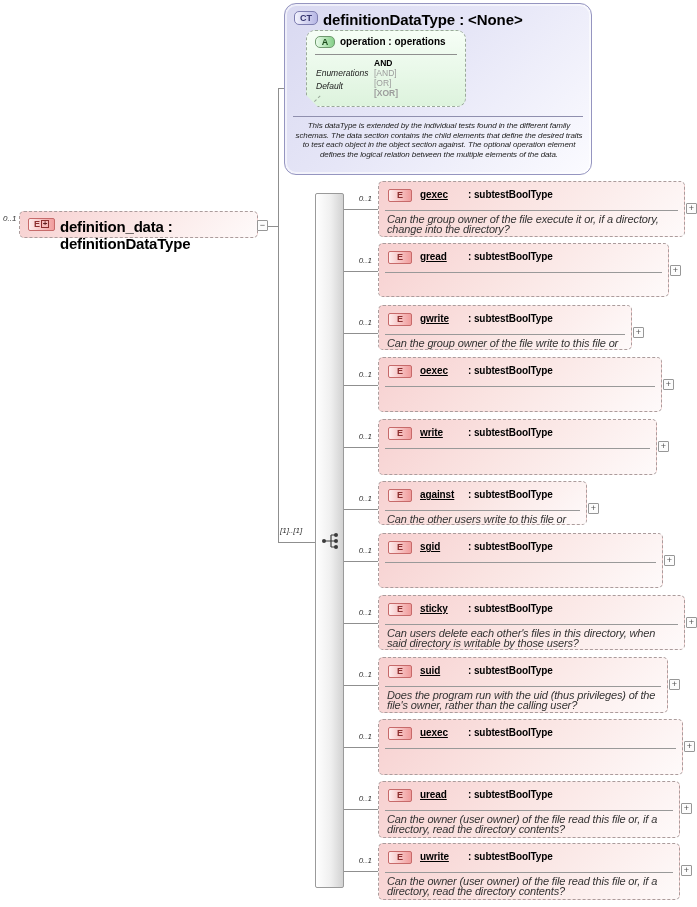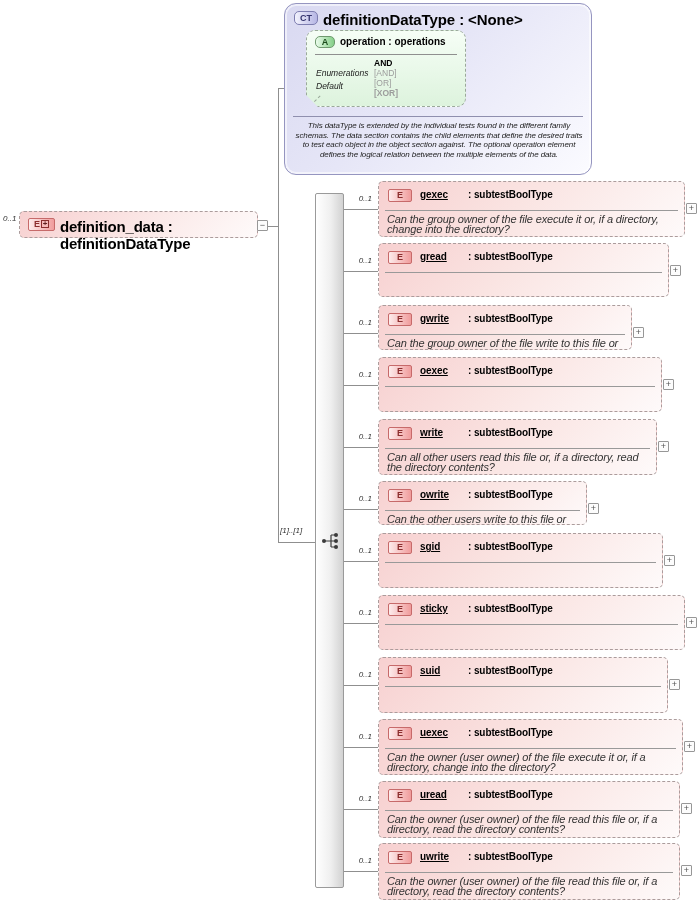--- a/index.html
+++ b/index.html
@@ -164,28 +164,27 @@
         <div class="el-sep"></div>
       </div>
       <div class="toggle" style="left:663px;top:379px;">+</div>
       <div class="hline" style="left:344px;top:447px;width:34px;"></div>
       <div class="card right" style="left:344px;top:432px;">0..1</div>
       <div class="el-box" style="left:378px;top:419px;width:279px;height:56px;">
         <div class="e-icon">E</div>
         <div class="el-name">write</div>
         <div class="el-type">: subtestBoolType</div>
         <div class="el-sep"></div>
-        <div class="el-desc">Can all other users read this file or, if a directory, read the directory contents?</div>
       </div>
       <div class="toggle" style="left:658px;top:441px;">+</div>
       <div class="hline" style="left:344px;top:509px;width:34px;"></div>
       <div class="card right" style="left:344px;top:494px;">0..1</div>
       <div class="el-box" style="left:378px;top:481px;width:209px;height:44px;">
         <div class="e-icon">E</div>
-        <div class="el-name">owrite</div>
+        <div class="el-name">against</div>
         <div class="el-type">: subtestBoolType</div>
         <div class="el-sep"></div>
         <div class="el-desc">Can the other users write to this file or directory?</div>
       </div>
       <div class="toggle" style="left:588px;top:503px;">+</div>
       <div class="hline" style="left:344px;top:561px;width:34px;"></div>
       <div class="card right" style="left:344px;top:546px;">0..1</div>
       <div class="el-box" style="left:378px;top:533px;width:285px;height:55px;">
         <div class="e-icon">E</div>
         <div class="el-name">sgid</div>
@@ -193,39 +192,40 @@
         <div class="el-sep"></div>
       </div>
       <div class="toggle" style="left:664px;top:555px;">+</div>
       <div class="hline" style="left:344px;top:623px;width:34px;"></div>
       <div class="card right" style="left:344px;top:608px;">0..1</div>
       <div class="el-box" style="left:378px;top:595px;width:307px;height:55px;">
         <div class="e-icon">E</div>
         <div class="el-name">sticky</div>
         <div class="el-type">: subtestBoolType</div>
         <div class="el-sep"></div>
+        <div class="el-desc">Can users delete each other's files in this directory, when said directory is writable by those users?</div>
       </div>
       <div class="toggle" style="left:686px;top:617px;">+</div>
       <div class="hline" style="left:344px;top:685px;width:34px;"></div>
       <div class="card right" style="left:344px;top:670px;">0..1</div>
       <div class="el-box" style="left:378px;top:657px;width:290px;height:56px;">
         <div class="e-icon">E</div>
         <div class="el-name">suid</div>
         <div class="el-type">: subtestBoolType</div>
         <div class="el-sep"></div>
+        <div class="el-desc">Does the program run with the uid (thus privileges) of the file's owner, rather than the calling user?</div>
       </div>
       <div class="toggle" style="left:669px;top:679px;">+</div>
       <div class="hline" style="left:344px;top:747px;width:34px;"></div>
       <div class="card right" style="left:344px;top:732px;">0..1</div>
       <div class="el-box" style="left:378px;top:719px;width:305px;height:56px;">
         <div class="e-icon">E</div>
         <div class="el-name">uexec</div>
         <div class="el-type">: subtestBoolType</div>
         <div class="el-sep"></div>
-        <div class="el-desc">Can the owner (user owner) of the file execute it or, if a directory, change into the directory?</div>
       </div>
       <div class="toggle" style="left:684px;top:741px;">+</div>
       <div class="hline" style="left:344px;top:809px;width:34px;"></div>
       <div class="card right" style="left:344px;top:794px;">0..1</div>
       <div class="el-box" style="left:378px;top:781px;width:302px;height:57px;">
         <div class="e-icon">E</div>
         <div class="el-name">uread</div>
         <div class="el-type">: subtestBoolType</div>
         <div class="el-sep"></div>
         <div class="el-desc">Can the owner (user owner) of the file read this file or, if a directory, read the directory contents?</div>

